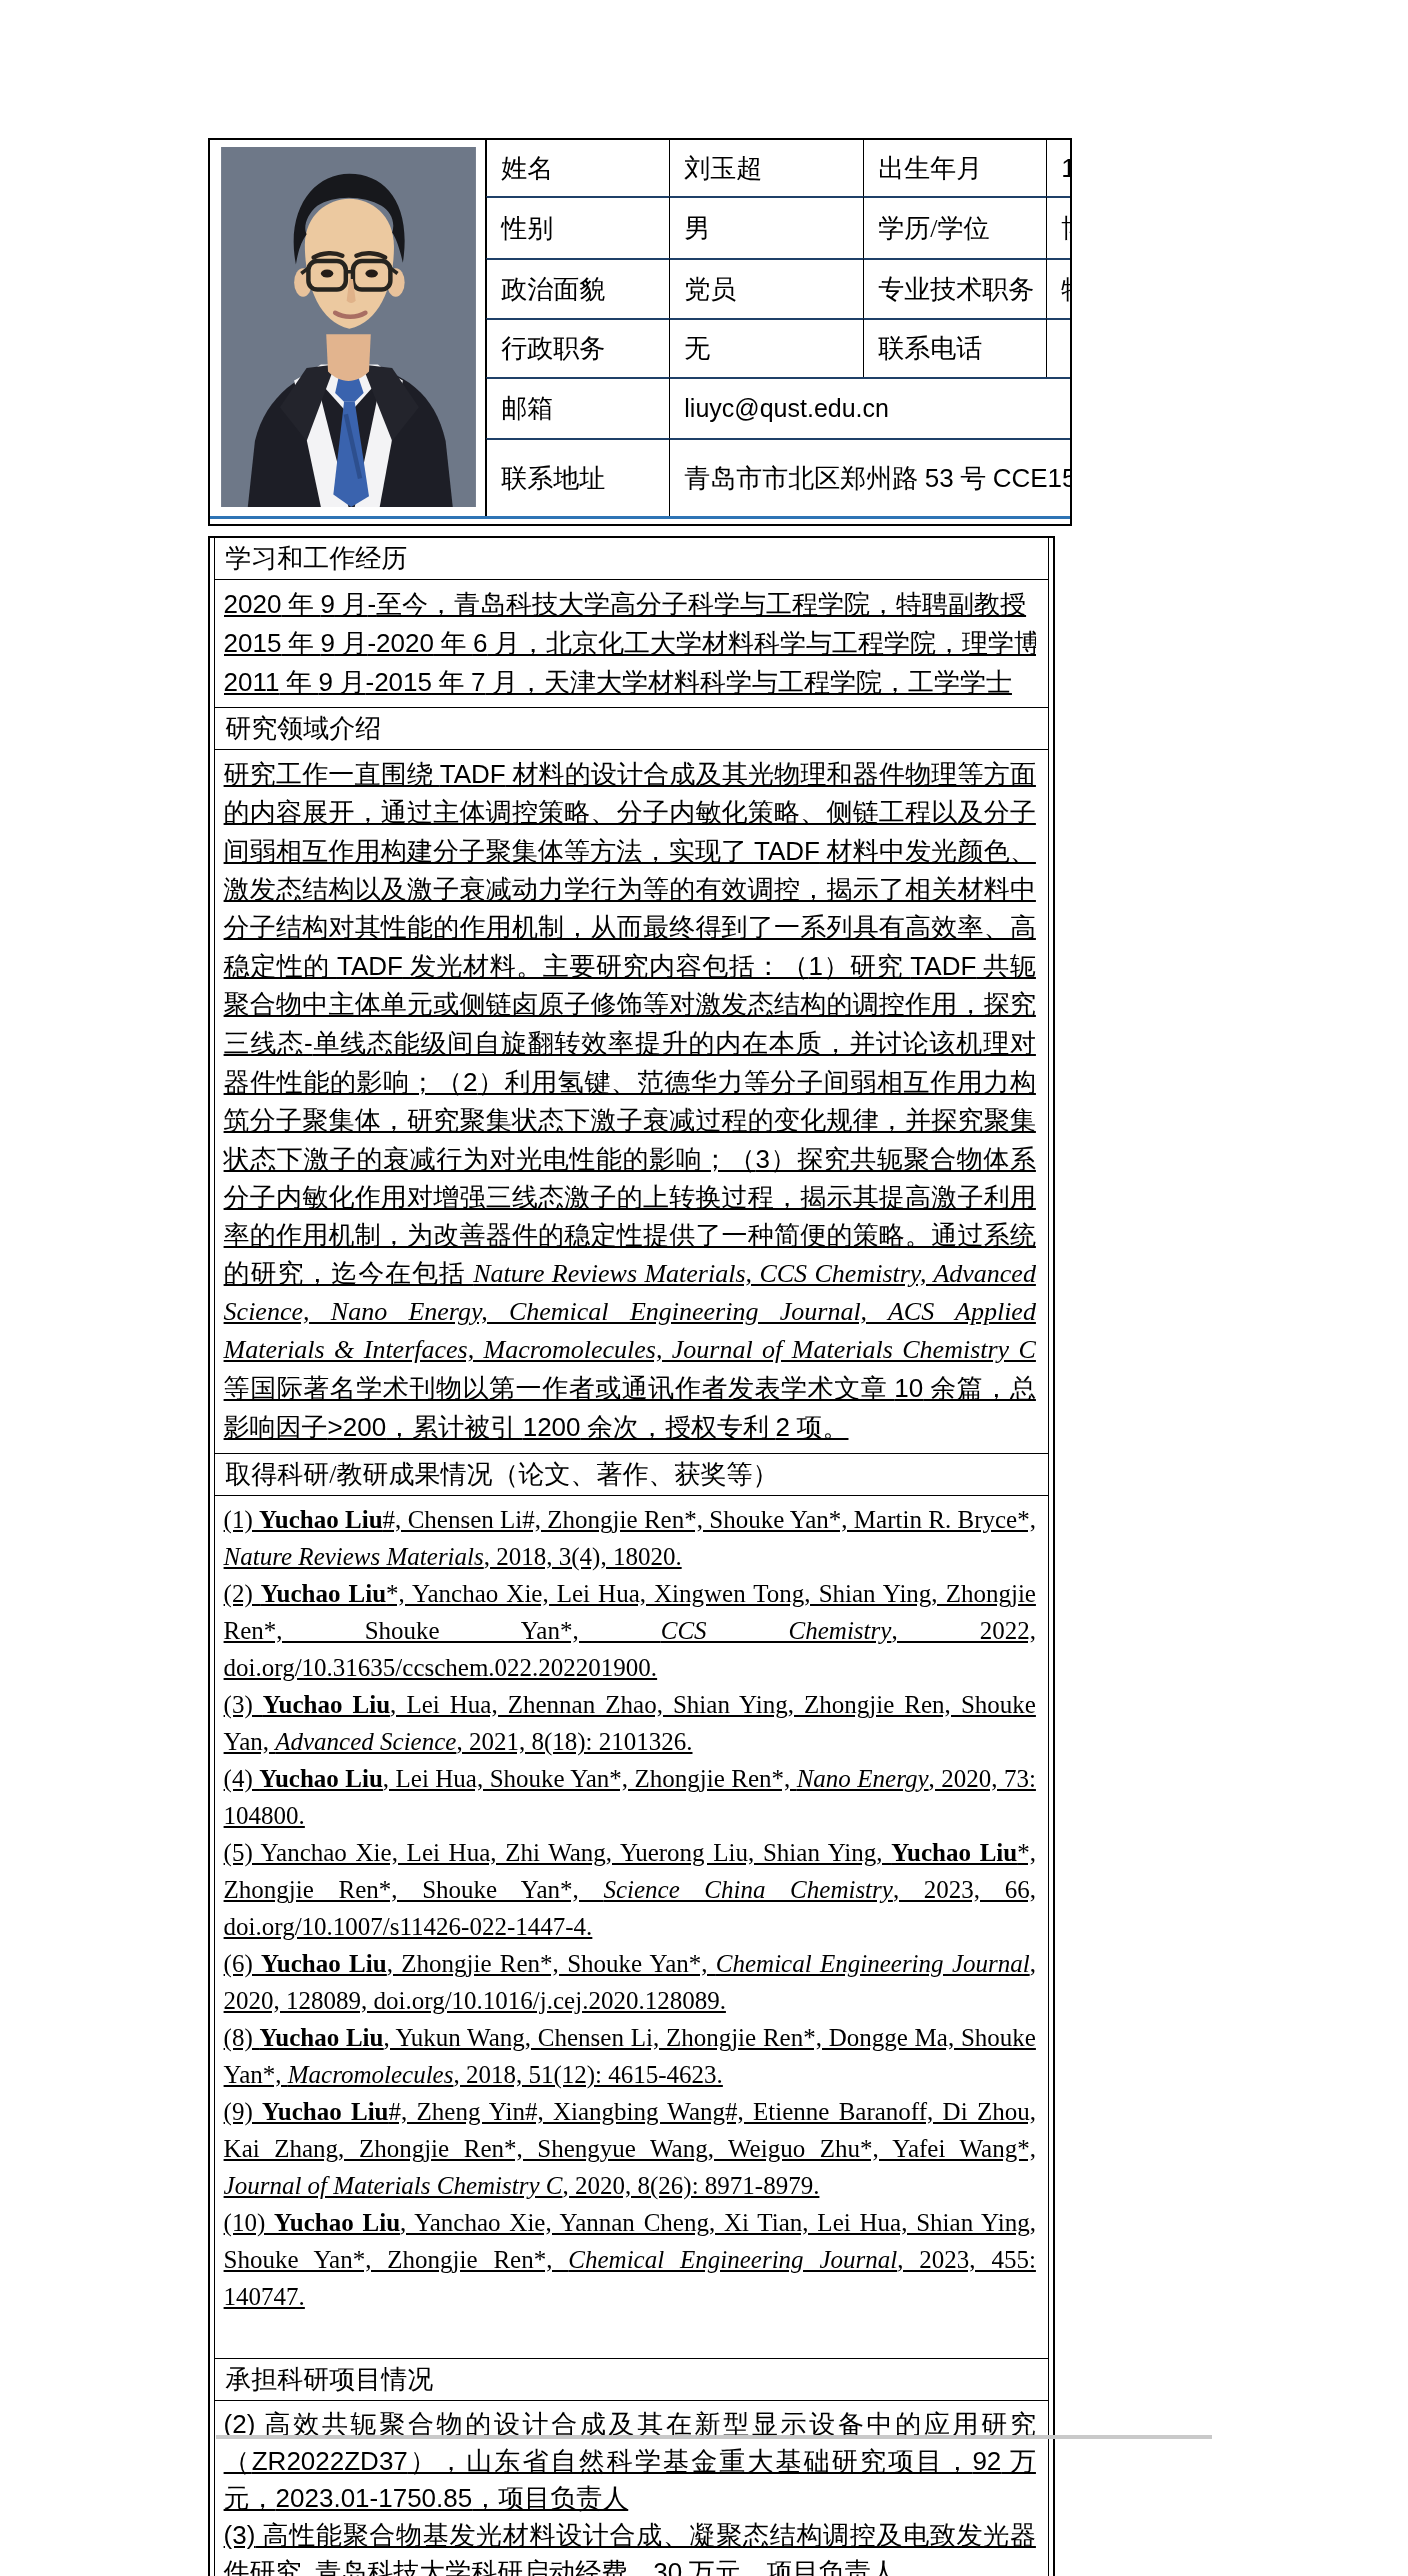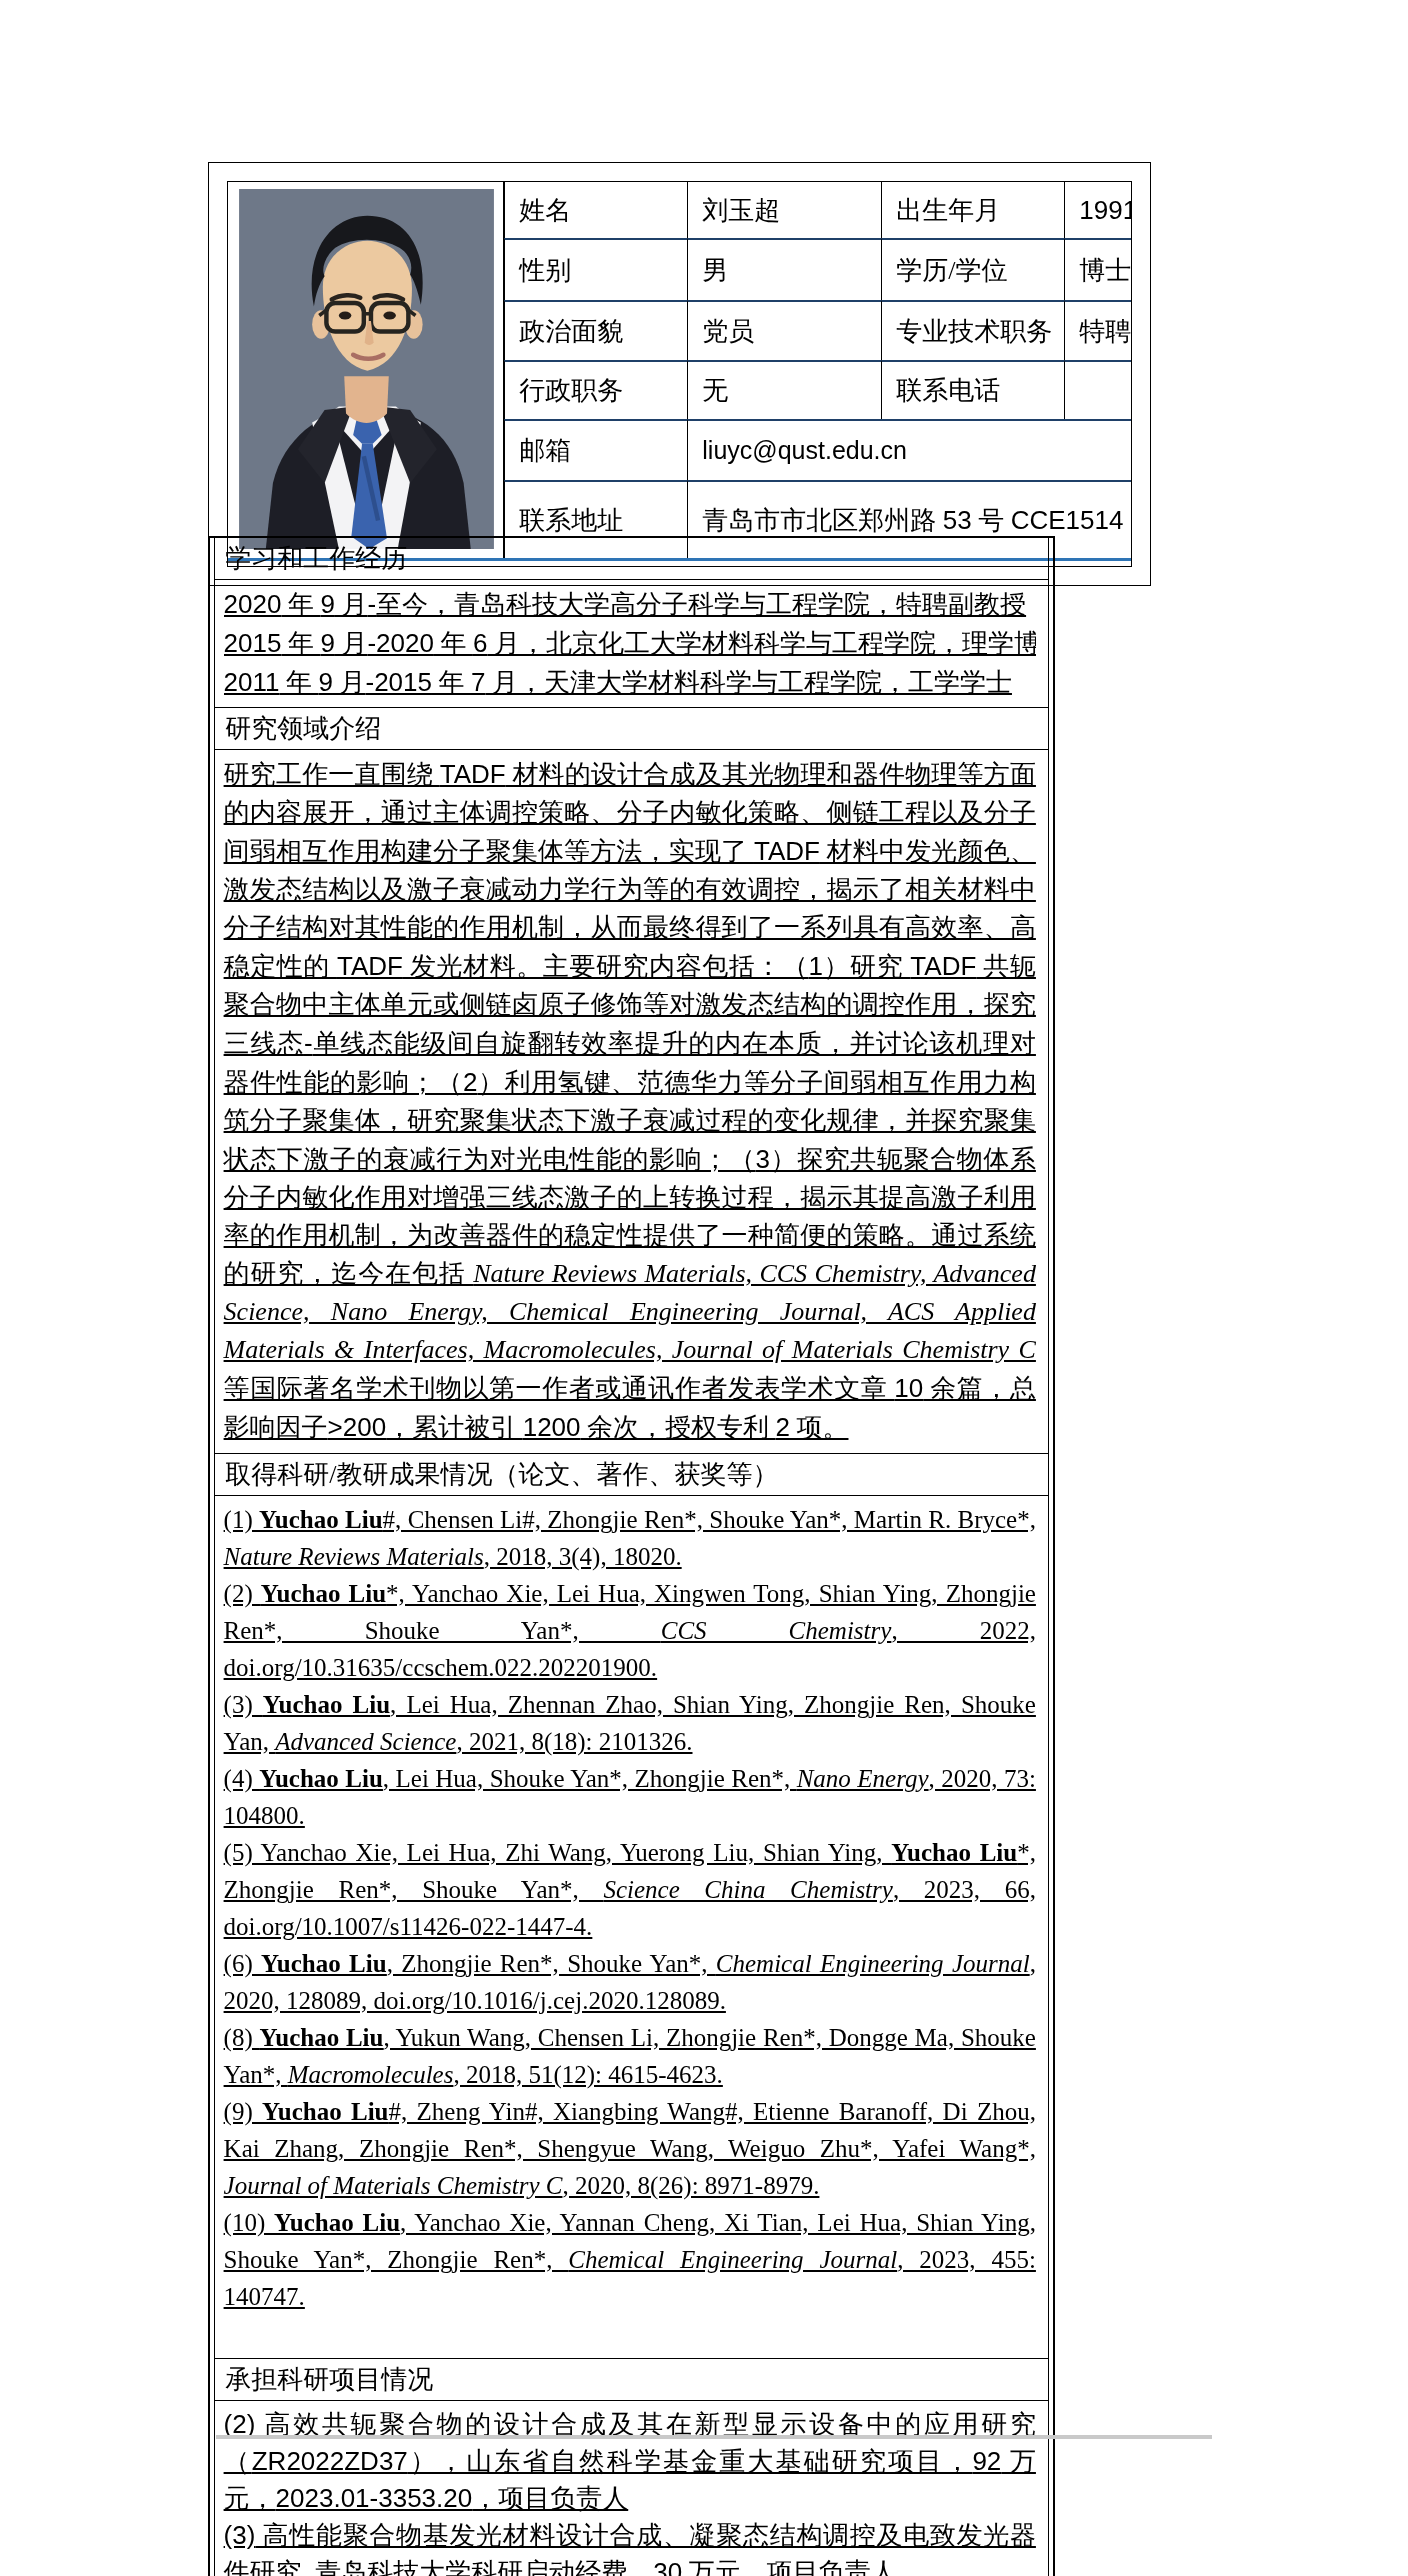--- a/index.html
+++ b/index.html
@@ -4,22 +4,22 @@
 <style>
   html,body{margin:0;padding:0;background:#fff;}
   .page{position:relative;width:1409px;height:2576px;background:#fff;overflow:hidden;
         font-family:"Liberation Serif","DejaVu Serif",serif;color:#000;}
   .lat{font-family:"Liberation Sans","DejaVu Sans",sans-serif;}
   .b{font-weight:bold;}
   .u{text-decoration:underline;}
   .i{font-style:italic;}
 
   
-  .doc1{position:absolute;left:208px;top:138px;width:943px;box-sizing:border-box;
-        border:1.8px solid #000;padding:18px;margin-top:24px;}
+  .doc1{position:absolute;left:208px;top:138px;width:864px;box-sizing:border-box;
+        border:1.8px solid #000;padding:0;}
   .doc1-inner{border:1.8px solid #000;padding:0 0 5.3px 0;}
   .ptable{display:grid;grid-template-columns:276px 183px 194px 183px 1fr;
           grid-template-rows:56px 62px 60px 59px 61px 78px;}
   .pcell{display:flex;align-items:center;padding:0 5.3px 0 14.3px;font-size:26px;
          box-sizing:border-box;overflow:hidden;white-space:nowrap;}
   .pcell.vline{border-left:0.9px solid #000;}
   .pcell.rsep{border-top:2.7px solid #1F4068;}
   .photo-cell{grid-column:1;grid-row:1/7;display:flex;align-items:center;justify-content:center;
               padding:5.3px 9px 7.1px 10.7px;box-sizing:border-box;border-right:0.9px solid #000;}
   .blue-rule{height:2.7px;background:#2E74B5;}
@@ -199,21 +199,21 @@
           <p><span>(6) </span><span class="b u">Yuchao Liu</span><span>, Zhongjie Ren*, Shouke Yan*, </span><span class="i">Chemical Engineering Journal</span><span>, 2020, 128089, doi.org/10.1016/j.cej.2020.128089.</span></p>
           <p><span>(8) </span><span class="b u">Yuchao Liu</span><span>, Yukun Wang, Chensen Li, Zhongjie Ren*, Dongge Ma, Shouke Yan*, </span><span class="i">Macromolecules</span><span>, 2018, 51(12): 4615-4623.</span></p>
           <p><span>(9) </span><span class="b u">Yuchao Liu</span><span>#, Zheng Yin#, Xiangbing Wang#, Etienne Baranoff, Di Zhou, Kai Zhang, Zhongjie Ren*, Shengyue Wang, Weiguo Zhu*, Yafei Wang*, </span><span class="i">Journal of Materials Chemistry C</span><span>, 2020, 8(26): 8971-8979.</span></p>
           <p><span>(10) </span><span class="b u">Yuchao Liu</span><span>, Yanchao Xie, Yannan Cheng, Xi Tian, Lei Hua, Shian Ying, Shouke Yan*, Zhongjie Ren*, </span><span class="i">Chemical Engineering Journal</span><span>, 2023, 455: 140747.</span></p>
         </div>
 
       <div class="srow shead">
         <span>承担科研项目情况</span>
       </div>
       <div class="srow scontent projects last" id="proj-list">
-          <p><span class="lat">(2)</span> 高效共轭聚合物的设计合成及其在新型显示设备中的应用研究（<span class="lat">ZR2022ZD37</span>），山东省自然科学基金重大基础研究项目，<span class="lat">92</span> 万元，<span class="lat">2023.01-3353.20</span>，项目负责人</p>
+          <p><span class="lat">(2)</span> 高效共轭聚合物的设计合成及其在新型显示设备中的应用研究（<span class="lat">ZR2022ZD37</span>），山东省自然科学基金重大基础研究项目，<span class="lat">92</span> 万元，<span class="lat">2023.01-1750.85</span>，项目负责人</p>
           <p><span class="lat">(3)</span> 高性能聚合物基发光材料设计合成、凝聚态结构调控及电致发光器件研究<span class="lat">,</span> 青岛科技大学科研启动经费，<span class="lat">30</span> 万元，项目负责人</p>
         </div>
 
       <div class="blue-rule"></div>
     </div>
   </div>
 
   <div class="footer-rule"></div>
 </div>
 

